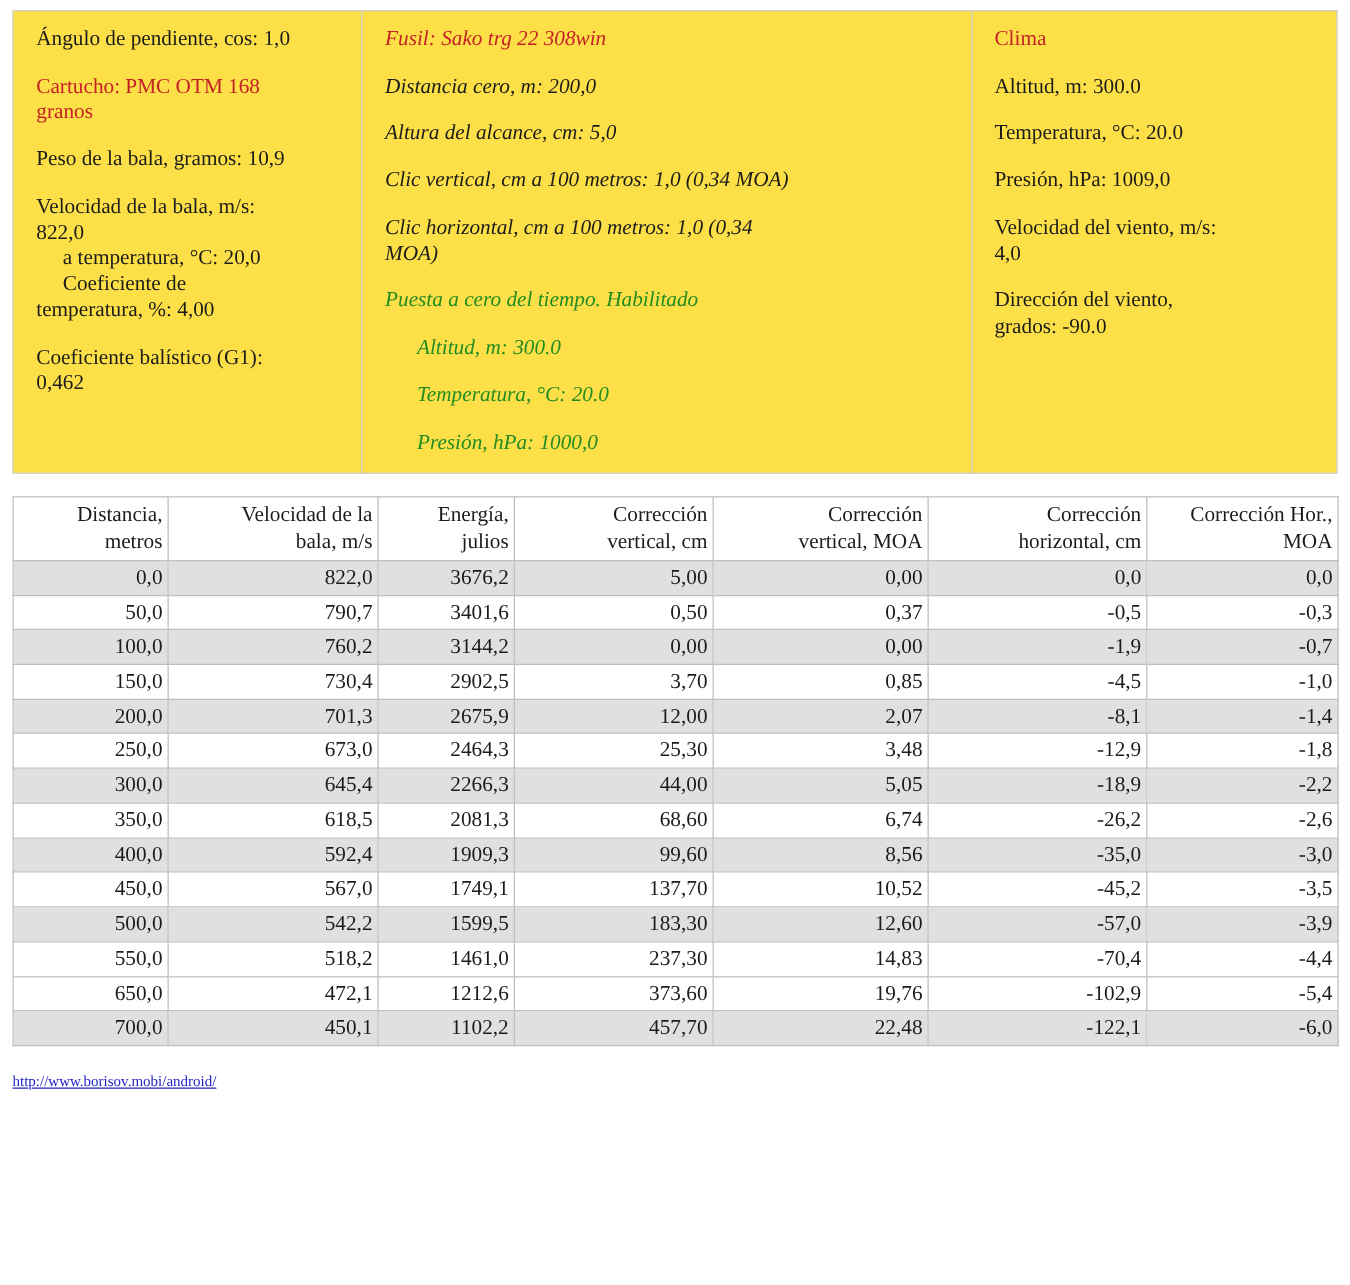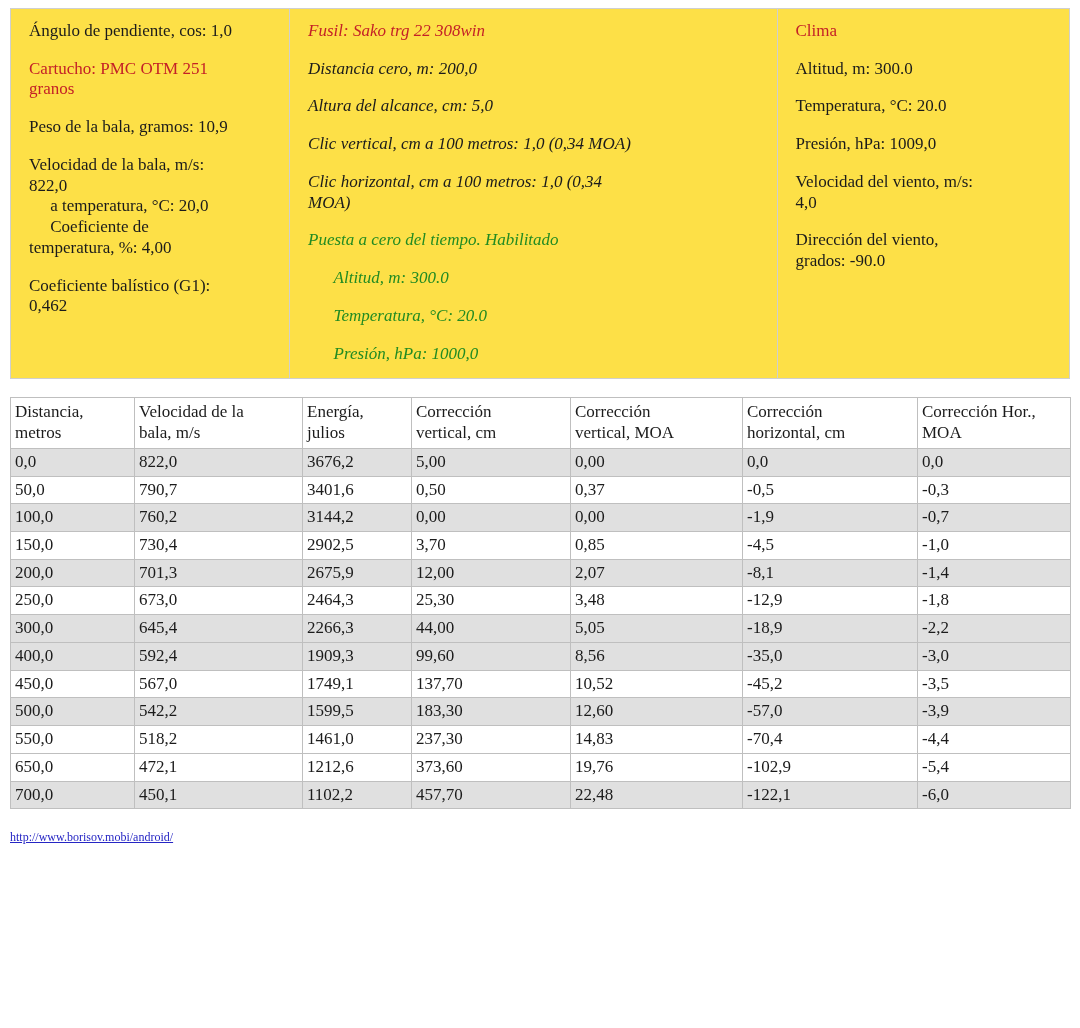--- a/index.html
+++ b/index.html
@@ -40,21 +40,21 @@
   }
   .panel p:last-child { margin-bottom: 0; }
   .red   { color: #c42127; }
   .green { color: #228b22; }
   
   table.ballistics {
     margin-top: 18px;
     border-collapse: collapse;
     table-layout: fixed;
     width: 1060px;
-    text-align: left;
+    text-align: right;
   }
   table.ballistics th,
   table.ballistics td {
     border: 1px solid #bfbfbf;
     font-weight: normal;
     font-size: 17px;
     line-height: 1.22;
     padding: 3px 4px;
     overflow: hidden;
   }
@@ -75,21 +75,21 @@
 </style>
 </head>
 <body>
 
 <div class="page">
 
   <div class="panels">
 
     <div class="panel panel-left">
       <p>Ángulo de pendiente, cos: 1,0</p>
-      <p class="red">Cartucho: PMC OTM 251
+      <p class="red">Cartucho: PMC OTM 168
 granos</p>
       <p>Peso de la bala, gramos: 10,9</p>
       <p>Velocidad de la bala, m/s:
 822,0
      a temperatura, °C: 20,0
      Coeficiente de
 temperatura, %: 4,00</p>
       <p>Coeficiente balístico (G1):
 0,462</p>
     </div>
@@ -205,20 +205,29 @@
         </tr>
         <tr class="shaded">
           <td>300,0</td>
           <td>645,4</td>
           <td>2266,3</td>
           <td>44,00</td>
           <td>5,05</td>
           <td>-18,9</td>
           <td>-2,2</td>
         </tr>
+        <tr>
+          <td>350,0</td>
+          <td>618,5</td>
+          <td>2081,3</td>
+          <td>68,60</td>
+          <td>6,74</td>
+          <td>-26,2</td>
+          <td>-2,6</td>
+        </tr>
         <tr class="shaded">
           <td>400,0</td>
           <td>592,4</td>
           <td>1909,3</td>
           <td>99,60</td>
           <td>8,56</td>
           <td>-35,0</td>
           <td>-3,0</td>
         </tr>
         <tr>

